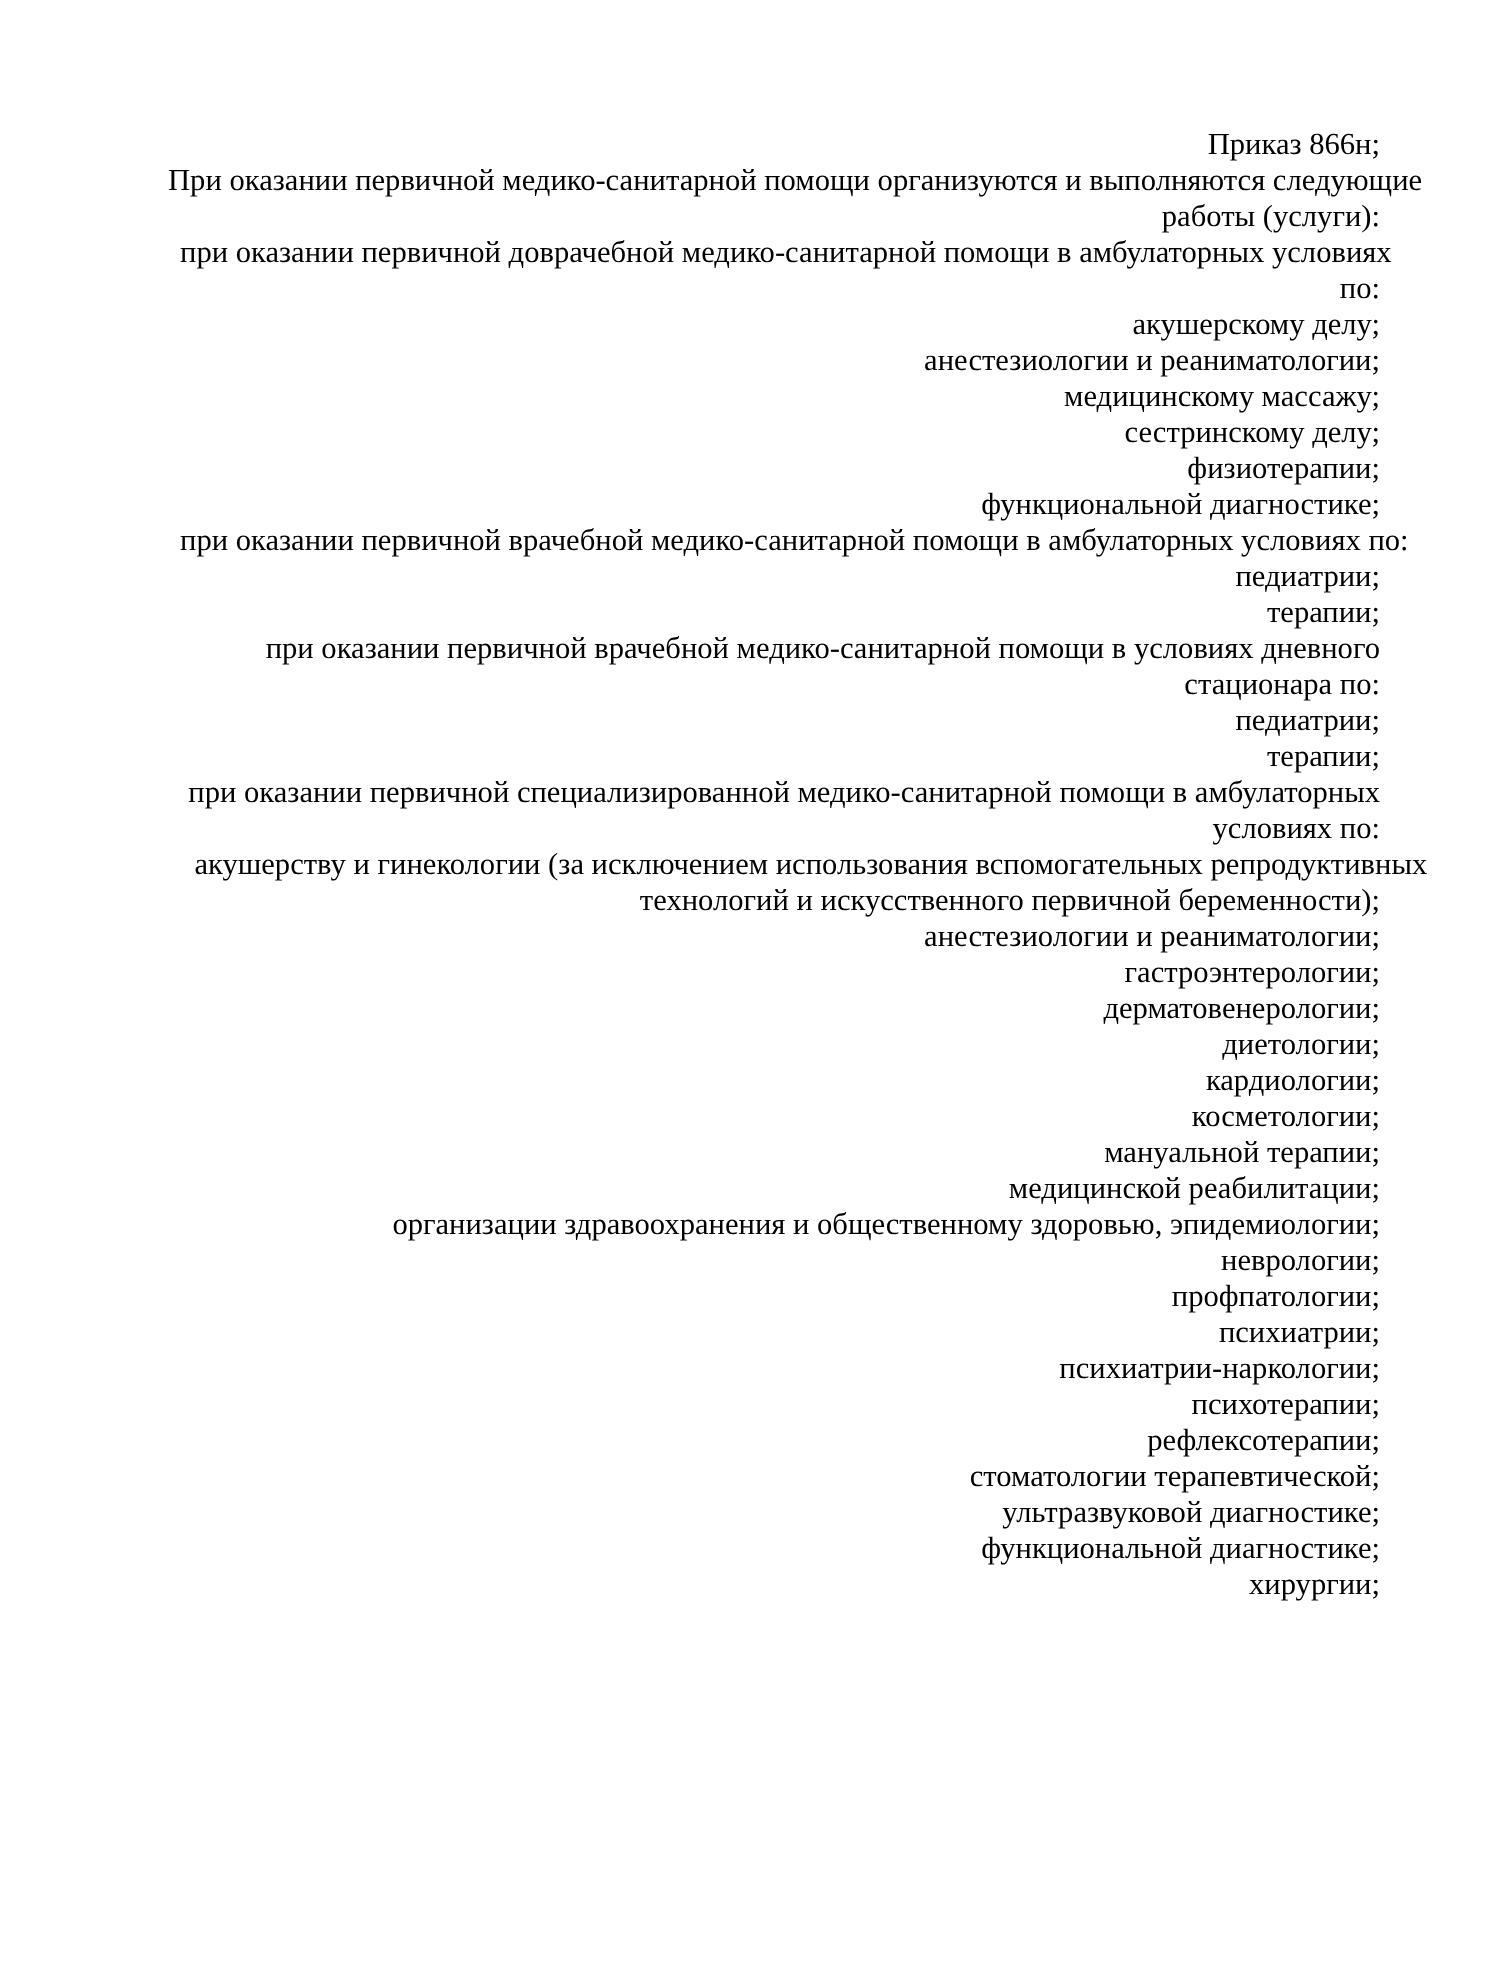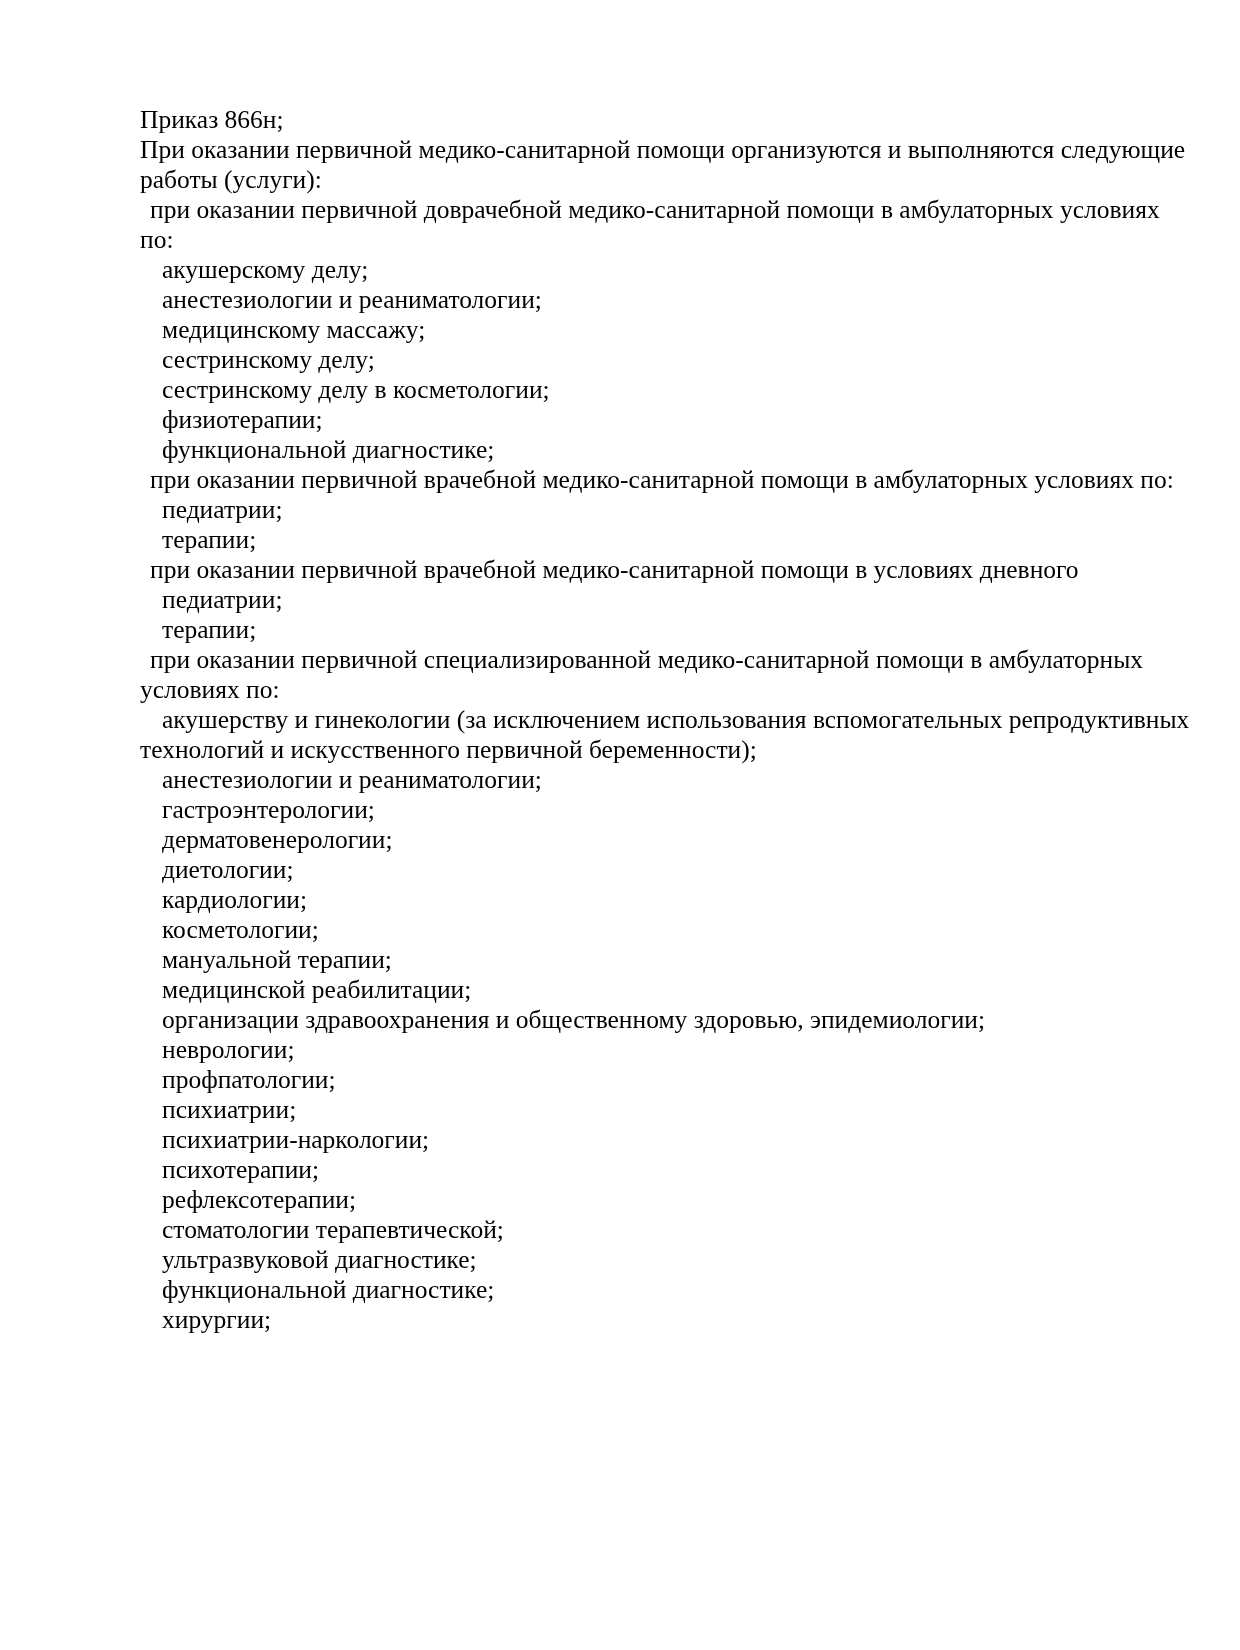--- a/index.html
+++ b/index.html
@@ -11,20 +11,21 @@
     position: relative;
     overflow: hidden;
     font-family: "Liberation Serif", "DejaVu Serif", serif;
   }
   .page {
     position: absolute;
     left: 0; top: 0;
     width: 1240px;
     height: 1650px;
     background: #ffffff;
+    text-align: right;
   }
   .text-block {
     position: absolute;
     left: 140px;
     top: 105px;
     width: 1010px;
   }
   .doc-line {
     font-size: 25.5px;
     line-height: 30px;
@@ -43,27 +44,27 @@
   <div class="text-block" id="doc-lines">
       <div class="doc-line indent-0">Приказ 866н;</div>
       <div class="doc-line indent-0">При оказании первичной медико-санитарной помощи организуются и выполняются следующие</div>
       <div class="doc-line indent-0">работы (услуги):</div>
       <div class="doc-line indent-1">при оказании первичной доврачебной медико-санитарной помощи в амбулаторных условиях</div>
       <div class="doc-line indent-0">по:</div>
       <div class="doc-line indent-2">акушерскому делу;</div>
       <div class="doc-line indent-2">анестезиологии и реаниматологии;</div>
       <div class="doc-line indent-2">медицинскому массажу;</div>
       <div class="doc-line indent-2">сестринскому делу;</div>
-      <div class="doc-line indent-2">сестринскому делу в косметологии;</div>
       <div class="doc-line indent-2">физиотерапии;</div>
       <div class="doc-line indent-2">функциональной диагностике;</div>
       <div class="doc-line indent-1">при оказании первичной врачебной медико-санитарной помощи в амбулаторных условиях по:</div>
       <div class="doc-line indent-2">педиатрии;</div>
       <div class="doc-line indent-2">терапии;</div>
       <div class="doc-line indent-1">при оказании первичной врачебной медико-санитарной помощи в условиях дневного</div>
+      <div class="doc-line indent-0">стационара по:</div>
       <div class="doc-line indent-2">педиатрии;</div>
       <div class="doc-line indent-2">терапии;</div>
       <div class="doc-line indent-1">при оказании первичной специализированной медико-санитарной помощи в амбулаторных</div>
       <div class="doc-line indent-0">условиях по:</div>
       <div class="doc-line indent-2">акушерству и гинекологии (за исключением использования вспомогательных репродуктивных</div>
       <div class="doc-line indent-0">технологий и искусственного первичной беременности);</div>
       <div class="doc-line indent-2">анестезиологии и реаниматологии;</div>
       <div class="doc-line indent-2">гастроэнтерологии;</div>
       <div class="doc-line indent-2">дерматовенерологии;</div>
       <div class="doc-line indent-2">диетологии;</div>

